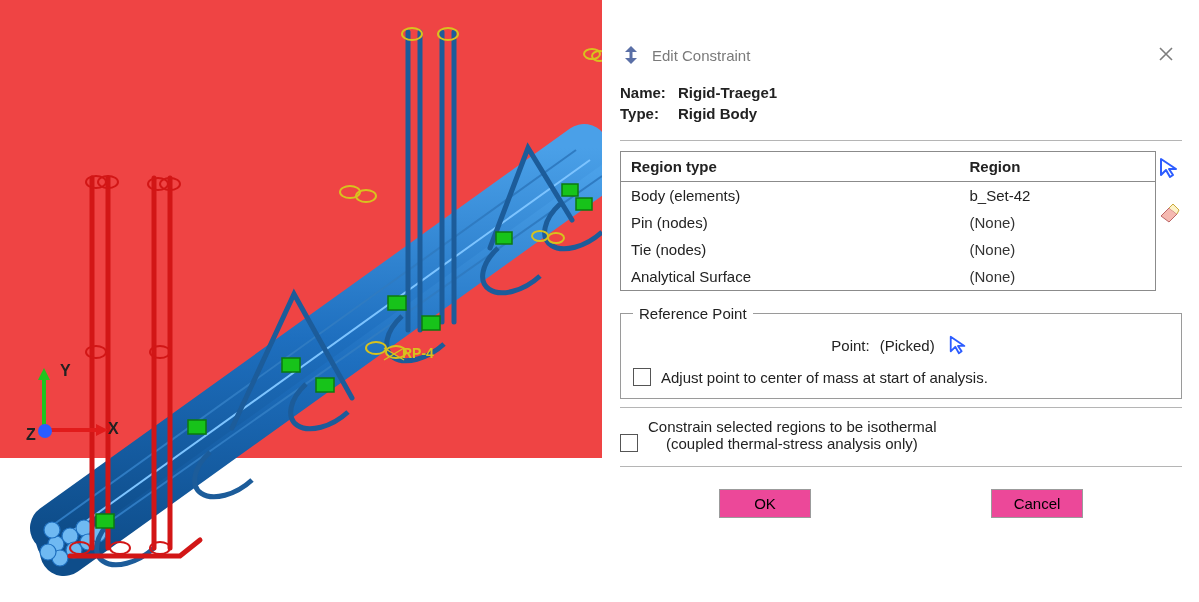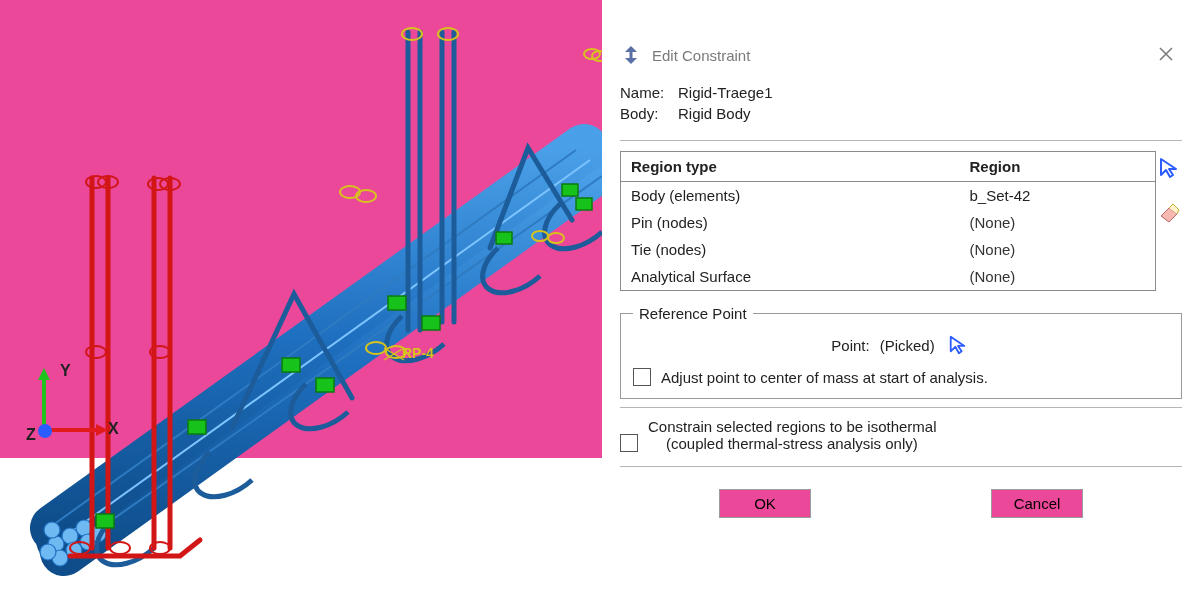--- a/index.html
+++ b/index.html
@@ -6,21 +6,21 @@
   body {
     width:1199px; height:602px;
     font-family:"Segoe UI",Tahoma,sans-serif;
     font-size:15px;
     color:#222;
     position:relative; overflow:hidden; background:#fff;
   }
   
   .viewport{
     position:absolute; left:0; top:0; width:602px; height:458px;
-    background:#ec4899;
+    background:#ef4444;
   }
   .triad{
     position:absolute; left:24px; bottom:8px; width:88px; height:94px;
   }
   .triad .y-arrow{ position:absolute; left:18px; bottom:18px; width:4px; height:52px; background:#1fc41f; }
   .triad .y-head{ position:absolute; left:14px; bottom:70px; width:0;height:0;border-left:6px solid transparent;border-right:6px solid transparent;border-bottom:12px solid #1fc41f;}
   .triad .x-arrow{ position:absolute; left:20px; bottom:18px; width:52px; height:4px; background:#e11b1b; }
   .triad .x-head{ position:absolute; left:72px; bottom:14px; width:0;height:0;border-top:6px solid transparent;border-bottom:6px solid transparent;border-left:12px solid #e11b1b;}
   .triad .z-dot{ position:absolute; left:14px; bottom:12px; width:14px;height:14px;border-radius:50%;background:#2c5cff;}
   .triad .lbl{ position:absolute; font-weight:600; font-size:16px;}
@@ -31,21 +31,21 @@
 
   
   .dialog{
     position:absolute; left:612px; top:36px; width:578px; background:#fff;
   }
   .titlebar{display:flex; align-items:center; gap:10px; padding:4px 8px 10px 8px;}
   .app-icon{width:22px;height:22px;display:flex;align-items:center;justify-content:center;}
   .title-text{font-size:15px; color:#7a7a7a;}
   .dlg-close{margin-left:auto;font-size:22px;color:#7d7d7d;line-height:1;background:none;border:none;padding:4px 8px;}
   .meta{padding:0 8px 8px 8px;}
-  .meta-row{display:flex; gap:12px; margin:4px 0;}
+  .meta-row{display:flex; gap:12px; margin:4px 0;font-weight:bold;}
   .meta-label{min-width:46px;}
   .hr{border-top:1px solid #b5b5b5;margin:6px 8px 10px 8px;}
   .table-zone{display:flex; gap:0; padding:0 8px;}
   .region-table{flex:1; border:1px solid #8b8b8b;}
   .region-table table{width:100%; border-collapse:collapse; font-size:15px;}
   .region-table th{text-align:left; font-weight:700; padding:6px 10px; border-bottom:1px solid #8b8b8b;}
   .region-table td{padding:5px 10px;}
   .table-side{display:flex; flex-direction:column; gap:18px; padding-top:4px;}
   .side-btn{width:26px;height:26px;background:none;border:none;display:flex;align-items:center;justify-content:center;}
 
@@ -195,21 +195,21 @@
         </svg>
     </button>
   </div>
 
   <div class="meta">
     <div class="meta-row">
       <span class="meta-label">Name:</span>
       <span>Rigid-Traege1</span>
     </div>
     <div class="meta-row">
-      <span class="meta-label">Body:</span>
+      <span class="meta-label">Type:</span>
       <span>Rigid Body</span>
     </div>
   </div>
   <div class="hr"></div>
 
   <div class="table-zone">
     <div class="region-table">
       <table>
         <thead>
             <tr>

